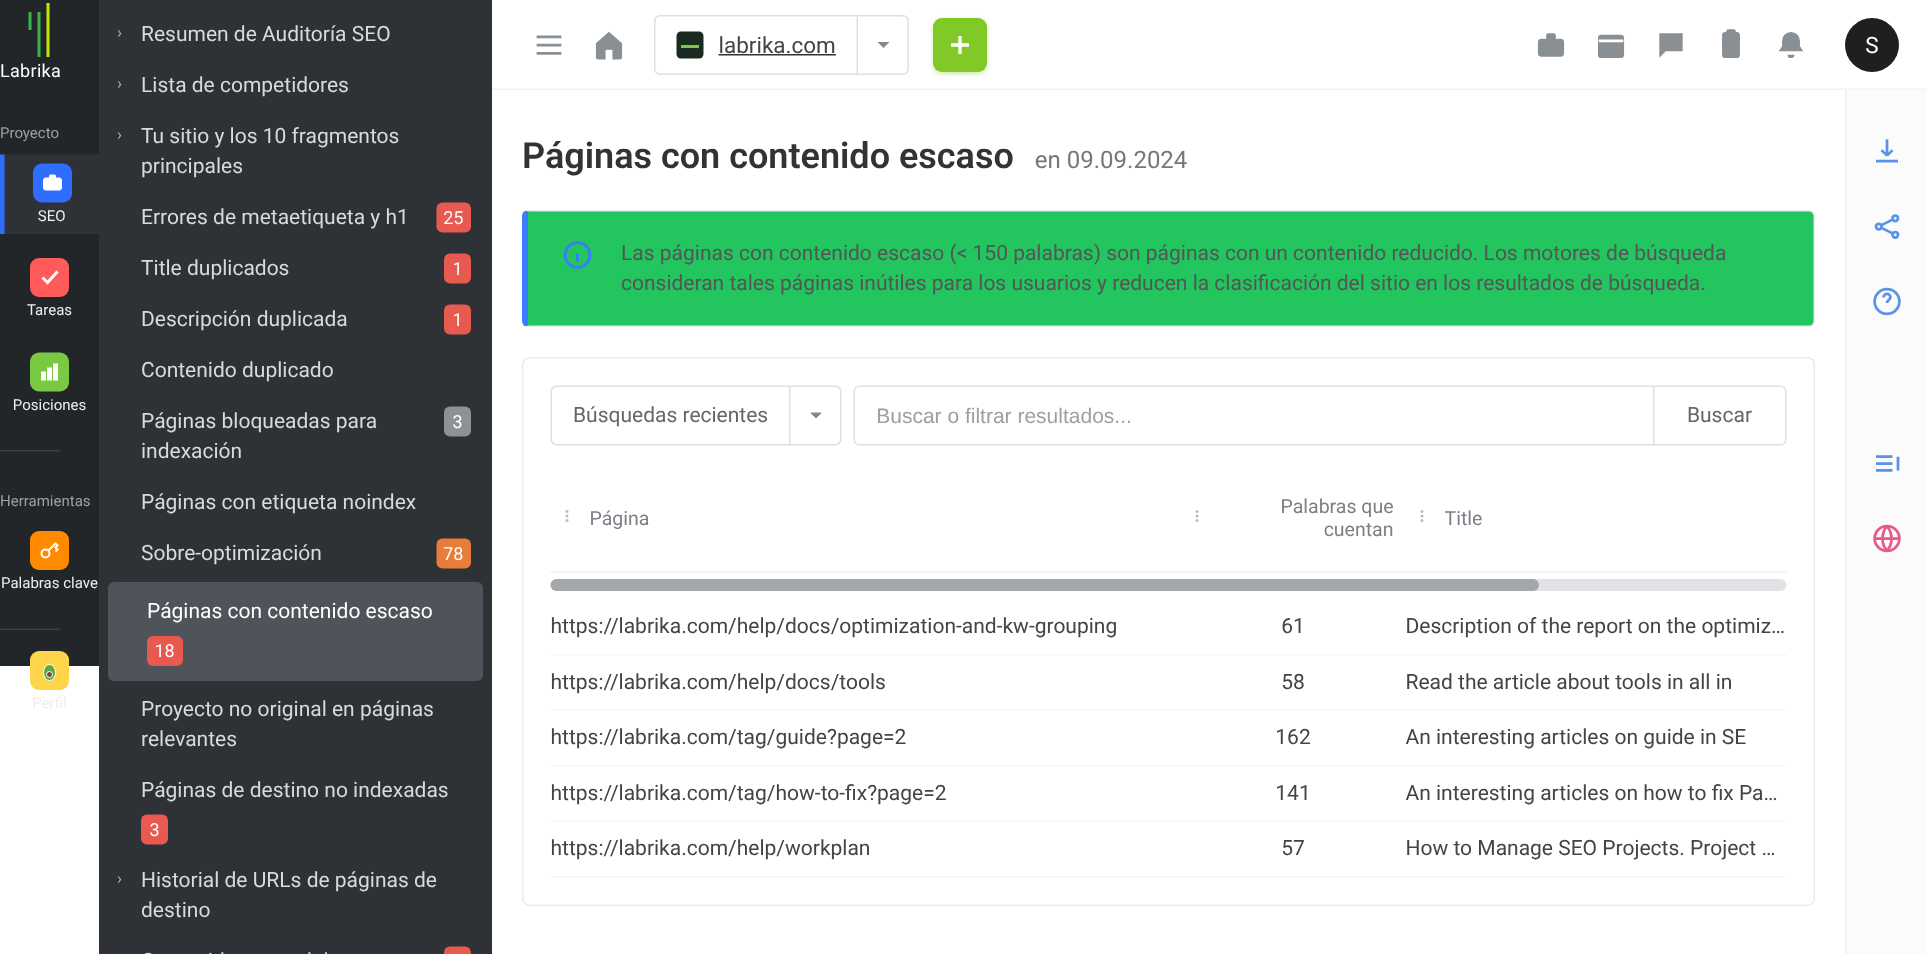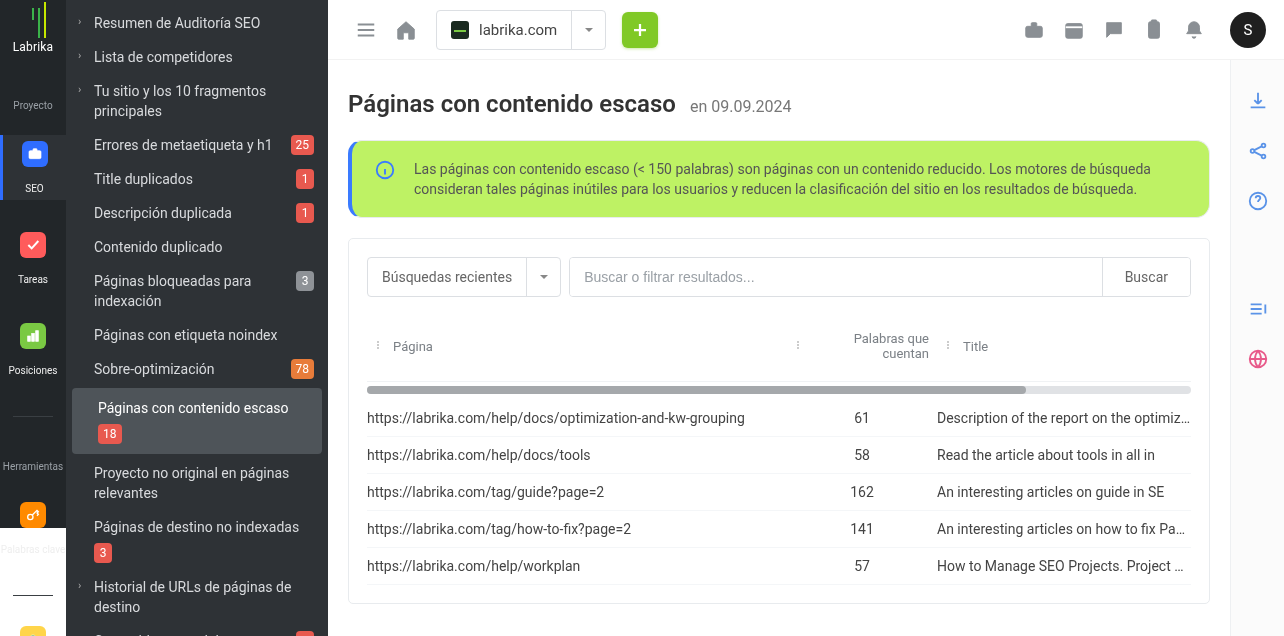--- a/index.html
+++ b/index.html
@@ -11,38 +11,37 @@
       overflow: hidden;
       width: 1284px;
       height: 636px;
       position: relative;
     }
 
     
     .rail {
       position: absolute;
       left: 0; top: 0;
-      width: 66px; height: 528px;
+      width: 66px; height: 444px;
       background: #222629;
       color: #ddd;
       display: flex; flex-direction: column;
-      align-items: center;
+      align-items: flex-start;
       padding-top: 8px;
       z-index: 30;
-      gap: 16px;
     }
     .rail .logo-block { display:flex; flex-direction:column; align-items:center; margin-bottom:10px;}
     .rail .logo-bars { width:2px; height:24px; background: linear-gradient(#3bb34a 50%, transparent 50%); position:relative;}
     .rail .logo-bars::after{content:"";position:absolute;left:6px;top:0;width:2px;height:30px;background:#3bb34a;}
     .rail .logo-bars::before{content:"";position:absolute;left:12px;top:-6px;width:2px;height:36px;background:#c6e600;}
     .rail .logo-text { font-size: 12px; color:#fff; letter-spacing:0.2px; margin-top:8px;}
     .rail .rail-group-label { font-size:10px; color:#9aa0a6; margin-top:20px; margin-bottom:8px; }
     .rail-item { width:66px; display:flex; flex-direction:column; align-items:center; margin-bottom:10px; padding:6px 0; cursor:pointer;}
     .rail-item .icon-box { width:26px; height:26px; border-radius:6px; display:flex; align-items:center; justify-content:center;}
-    .rail-item .rail-label { font-size:10px; color:#eee; margin-top:16px; text-align:center; line-height:11px;}
+    .rail-item .rail-label { font-size:10px; color:#eee; margin-top:4px; text-align:center; line-height:11px;}
     .rail-item.seo .icon-box { background:#2f6dff; }
     .rail-item.seo { background:#2e3236; border-left:3px solid #2f6dff; padding-left:0;}
     .rail-item.positions .icon-box { background:#7ac943; }
     .rail-item.tasks .icon-box { background:#ff5b5b; }
     .rail-item.keywords .icon-box { background:#ff8a00; }
     .rail-item.profile .icon-box { background:#ffcf33; }
     .rail-sep { width:40px; border-top:1px solid #3a3f43; margin:8px 0; }
 
     
     .ico { width:16px; height:16px; fill:#fff; stroke:#fff; }
@@ -73,21 +72,21 @@
       display:flex; align-items:center; padding:0 18px; background:#fff;
       z-index:10; border-bottom:1px solid rgba(0,0,0,0.05);
     }
     .hamburger, .home-icon, .hdr-icon {
       width:40px; height:40px; display:flex; align-items:center; justify-content:center; color:#888; cursor:pointer;
     }
     .hamburger svg, .home-icon svg, .hdr-icon svg { width:22px; height:22px; fill:#8a8f94; stroke:#8a8f94;}
     .site-select {
       display:flex; align-items:center; border:1px solid #dcdfe3; border-radius:4px; height:40px; margin-left:10px;
     }
-    .site-select .site-box { display:flex; align-items:center; padding:0 14px;}
+    .site-select .site-box { display:flex; align-items:center; padding:0 14px;text-decoration:underline;}
     .site-favicon { width:18px; height:18px; background:#1a2a20; border-radius:3px; margin-right:10px; position:relative;}
     .site-favicon::after{content:"";position:absolute;left:3px;top:9px;width:12px;height:2px;background:#7ac943;}
     .site-name { font-size:15px; color:#444;}
     .site-caret { border-left:1px solid #dcdfe3; width:34px; height:100%; display:flex; align-items:center; justify-content:center;}
     .site-caret svg { width:10px; height:10px; fill:#888;}
     .add-btn { width:36px; height:36px; background:#80c926; border-radius:6px; margin-left:16px; display:flex; align-items:center; justify-content:center; cursor:pointer; box-shadow:0 1px 3px rgba(128,201,38,0.4);}
     .add-btn svg { width:18px; height:18px; fill:#fff;}
     .header-spacer { flex:1; }
     .avatar { width:36px; height:36px; border-radius:50%; background:#1f1f1f; color:#fff; display:flex; align-items:center; justify-content:center; font-size:15px; margin-left:16px; cursor:pointer;}
 
@@ -102,21 +101,21 @@
 
     
     .main {
       position:absolute; left:328px; top:60px; right:54px; bottom:0;
       overflow-y:auto; background:#fff;
     }
     .page-title-row { display:flex; align-items:baseline; padding:30px 20px 10px 20px;}
     .page-title { font-size:24px; font-weight:600; color:#333;}
     .page-date { font-size:16px; color:#777; margin-left:14px;}
     .info-card {
-      margin:12px 20px 16px 20px; background:#bef264; border:1px solid #e8ebee; border-radius:14px;
+      margin:12px 20px 16px 20px; background:#22c55e; border:1px solid #e8ebee; border-radius:4px;
       border-left:4px solid #3a7bff; display:flex; padding:18px 22px; gap:18px;
     }
     .info-card .info-icon { color:#3a7bff; flex-shrink:0;}
     .info-card .info-icon svg { width:22px; height:22px; fill:none; stroke:#3a7bff; stroke-width:2;}
     .info-text { font-size:14px; color:#555; line-height:20px;}
     .table-card {
       margin:20px 20px 0 20px; background:#fff; border:1px solid #e8ebee; border-radius:5px;
       padding:18px;
     }
     .filter-row { display:flex; gap:8px; margin-bottom:14px;}

